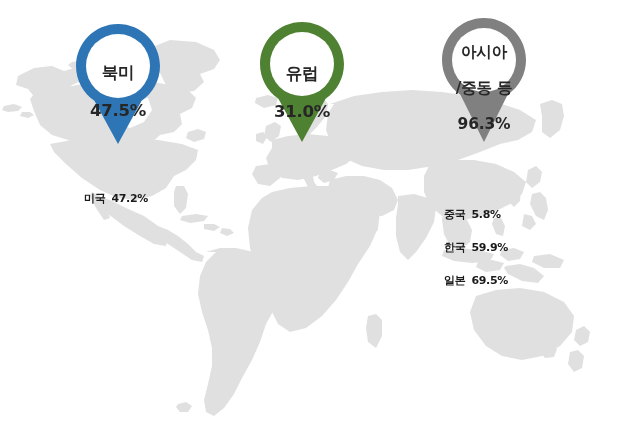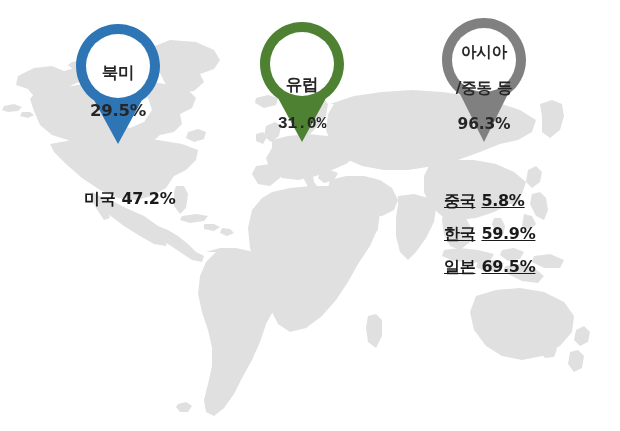--- a/index.html
+++ b/index.html
@@ -56,39 +56,39 @@
     white-space: pre-line;
   }
   .pin-region { display: block; }
   .pin-value  { display: block; }
 
   #pin-north-america { left: 70px;  top: 20px; }
   #pin-europe        { left: 254px; top: 18px; }
   #pin-asia          { left: 436px; top: 14px; }
 
   #pin-north-america .pin-label { top: 24px;  font-size: 16.5px; }
-  #pin-europe        .pin-label { top: 39px;  font-size: 16.5px; font-family: Liberation Mono, monospace; }
+  #pin-europe        .pin-label { top: 27px;  font-size: 16.5px; }
   #pin-asia          .pin-label { top: 12px;  font-size: 15.5px; }
 
   
   .data-column {
     position: absolute;
     color: #1a1a1a;
     font-weight: bold;
-    font-size: 16px;
+    font-size: 11px;
     letter-spacing: -0.3px;
     white-space: nowrap;
   }
   .data-column .row {
     height: 33px;
     line-height: 33px;
   }
   #col-north-america { left: 84px;  top: 182px; }
   #col-europe        { left: 270px; top: 182px; }
-  #col-asia          { left: 444px; top: 184px; text-decoration: underline; }
+  #col-asia          { left: 444px; top: 198px; }
 
   .row .country { margin-right: 6px; }
   .row .share   { }
 </style>
 </head>
 <body>
 
 <div id="stage">
 
   <div id="world-map">
@@ -187,21 +187,21 @@
     </svg>
   </div>
 
   <div class="pin" id="pin-north-america">
     <svg width="96" height="128" viewBox="0 0 96 128">
       <path d="M48,4 C24.8,4 6,22.8 6,46 C6,60.5 13.3,73.2 24.4,80.7 L48,124 L71.6,80.7 C82.7,73.2 90,60.5 90,46 C90,22.8 71.2,4 48,4 Z" fill="#2E75B6"></path>
       <circle cx="48" cy="46" r="32" fill="#FFFFFF"></circle>
     </svg>
     <div class="pin-label">
       <span class="pin-region">북미</span>
-      <span class="pin-value">29.5%</span>
+      <span class="pin-value">47.5%</span>
     </div>
   </div>
 
   <div class="pin" id="pin-europe">
     <svg width="96" height="128" viewBox="0 0 96 128">
       <path d="M48,4 C24.8,4 6,22.8 6,46 C6,60.5 13.3,73.2 24.4,80.7 L48,124 L71.6,80.7 C82.7,73.2 90,60.5 90,46 C90,22.8 71.2,4 48,4 Z" fill="#4F8133"></path>
       <circle cx="48" cy="46" r="32" fill="#FFFFFF"></circle>
     </svg>
     <div class="pin-label">
       <span class="pin-region">유럽</span>

